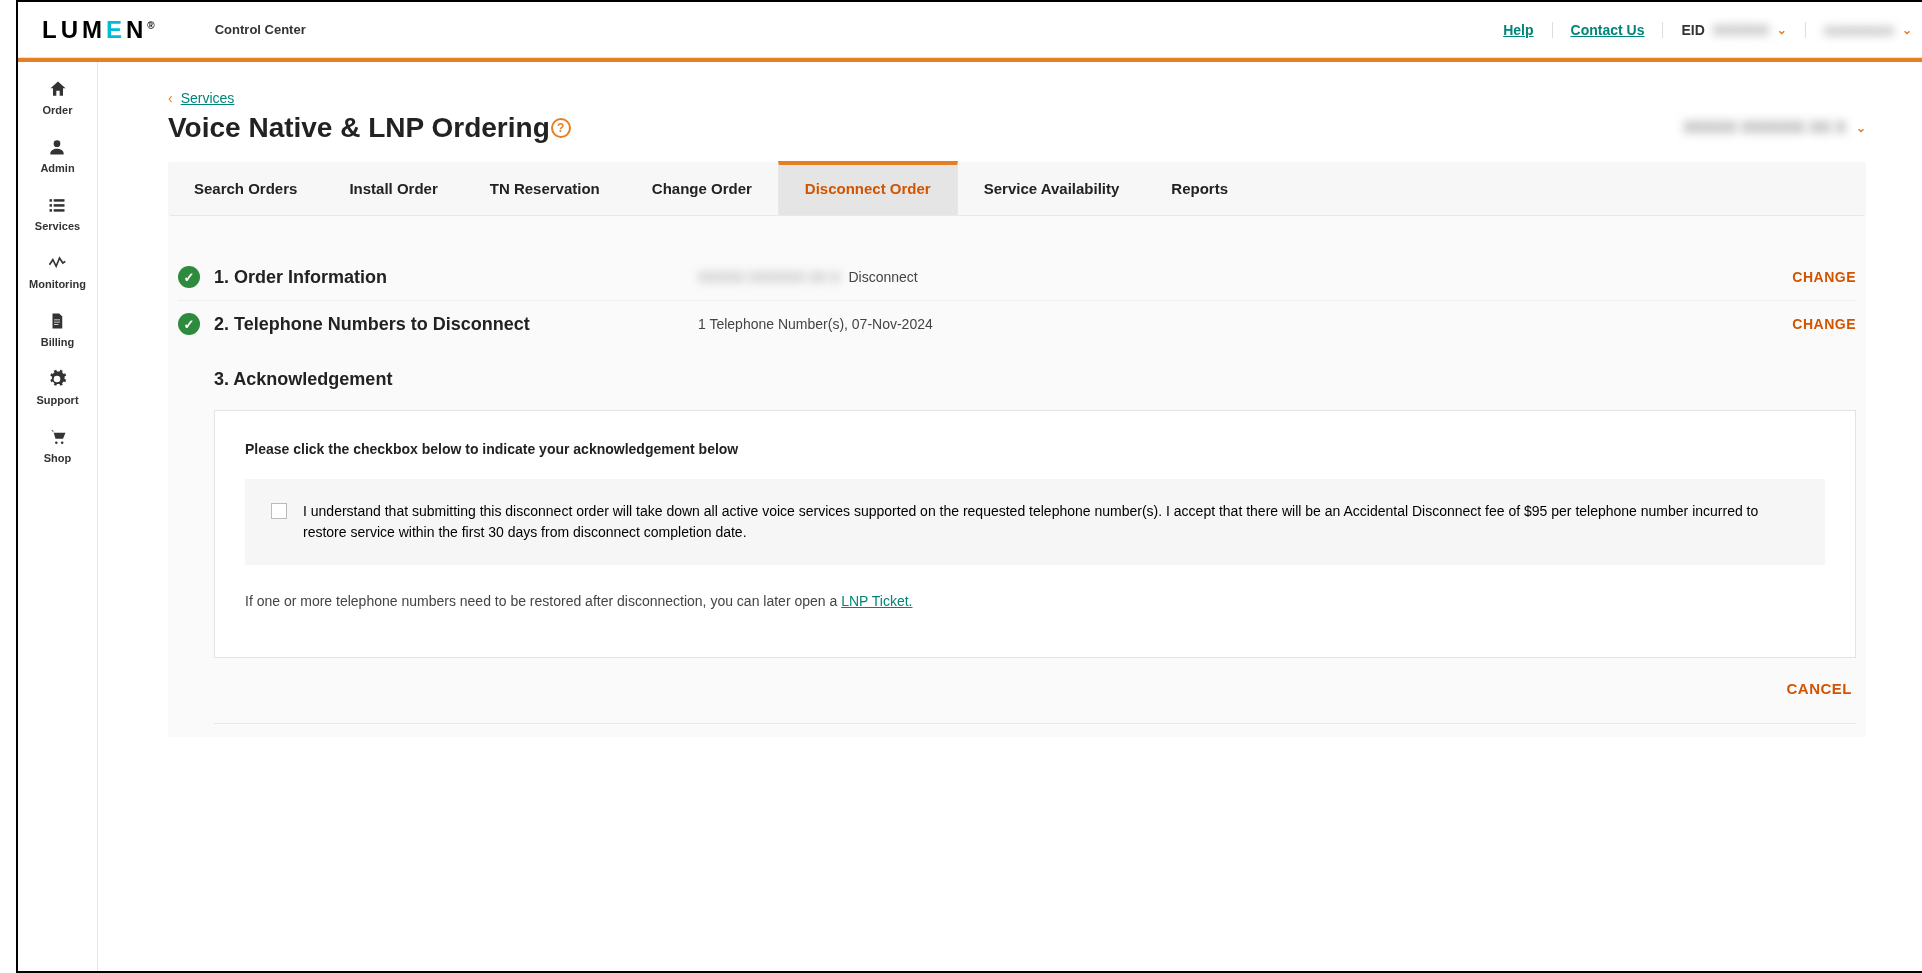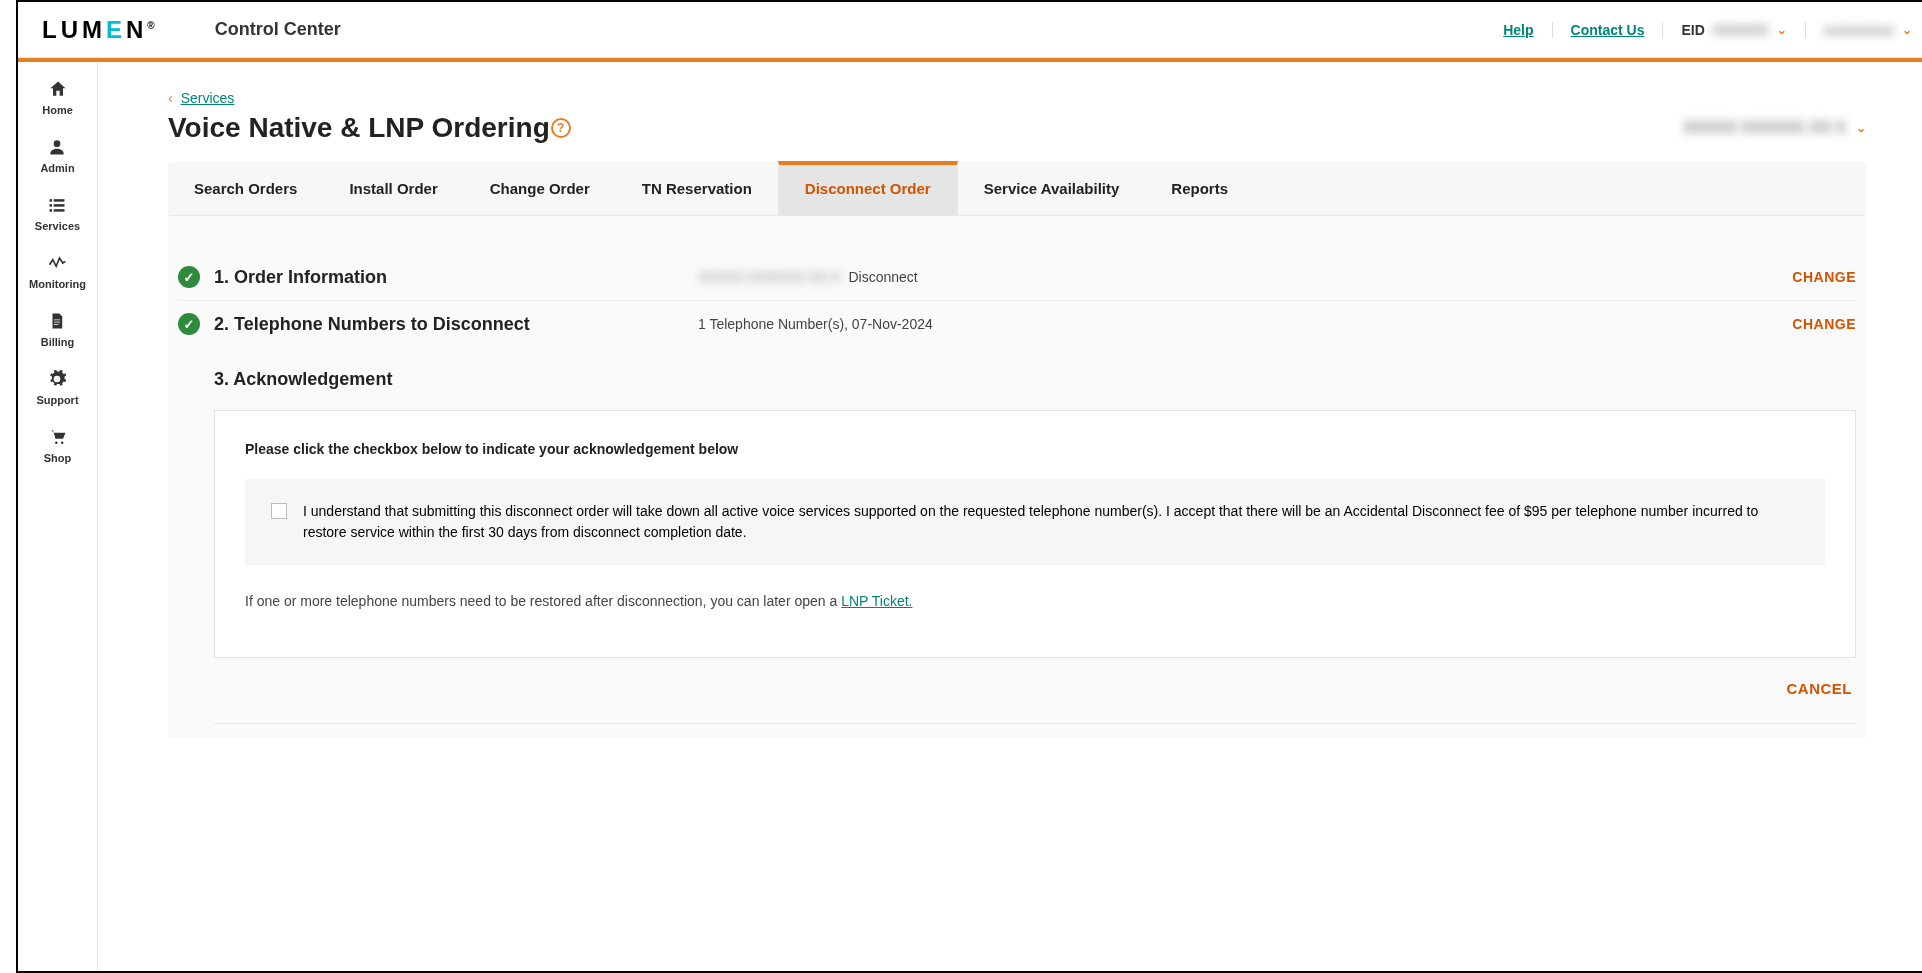--- a/index.html
+++ b/index.html
@@ -5,21 +5,21 @@
   * { box-sizing: border-box; margin: 0; padding: 0; }
   body { font-family: -apple-system, BlinkMacSystemFont, "Segoe UI", Arial, sans-serif; background: #fff; color: #333; }
   
   .frame { border: 2px solid #000; width: 1922px; height: 973px; background: #fff; display: flex; flex-direction: column; margin-left: 16px; }
   
   
   .topbar { height: 56px; display: flex; align-items: center; padding: 0 24px; border-bottom: 1px solid #e5e5e5; }
   .logo { font-weight: 700; font-size: 24px; letter-spacing: 4px; color: #000; margin-right: 60px; }
   .logo .e-cyan { color: #00bcd4; }
   .logo .sup { font-size: 10px; vertical-align: super; letter-spacing: 0; }
-  .app-title { font-size: 18px; font-weight: 700; color: #333; }
+  .app-title { font-size: 13px; font-weight: 700; color: #333; }
   .topbar-right { margin-left: auto; display: flex; align-items: center; gap: 0; font-size: 14px; }
   .top-link { color: #008578; text-decoration: underline; font-weight: 700; padding: 0 18px; border-right: 1px solid #ddd; }
   .eid-block { display: flex; align-items: center; gap: 8px; padding: 0 18px; border-right: 1px solid #ddd; font-weight: 600; color: #333; }
   .blur { filter: blur(5px); color: #888; }
   .chev { font-size: 12px; color: #e67e22; }
   .account-block { display: flex; align-items: center; gap: 8px; padding-left: 18px; font-weight: 600; }
   
   .orange-rule { height: 4px; background: #e67e22; }
   
   
@@ -100,21 +100,21 @@
 
   <div class="body-row">
 
     <div class="sidebar">
       <div class="side-item">
         <span class="side-icon">
             <svg viewBox="0 0 24 24" width="20" height="20" fill="#333">
               <path d="M12 3l9 8h-3v9h-4v-6H10v6H6v-9H3z"></path>
             </svg>
           </span>
-        <span>Home</span>
+        <span>Order</span>
       </div>
       <div class="side-item">
         <span class="side-icon">
             <svg viewBox="0 0 24 24" width="20" height="20" fill="#333">
               <circle cx="12" cy="8" r="4"></circle>
               <path d="M4 20c0-4 4-6 8-6s8 2 8 6v1H4z"></path>
             </svg>
           </span>
         <span>Admin</span>
       </div>
@@ -181,22 +181,22 @@
         </div>
         <div class="acct-sel">
           <span class="blur">XXXXX XXXXXX XX X</span>
           <span class="chev">⌄</span>
         </div>
       </div>
 
       <div class="tabs">
         <div class="tab">Search Orders</div>
         <div class="tab">Install Order</div>
+        <div class="tab">TN Reservation</div>
         <div class="tab">Change Order</div>
-        <div class="tab">TN Reservation</div>
         <div class="tab active">Disconnect Order</div>
         <div class="tab">Service Availability</div>
         <div class="tab">Reports</div>
       </div>
 
       <div class="steps-wrap">
         <div class="step-row">
           <div class="step-left">
             <span class="check-circle">✓</span>
             <span class="step-title">1. Order Information</span>

